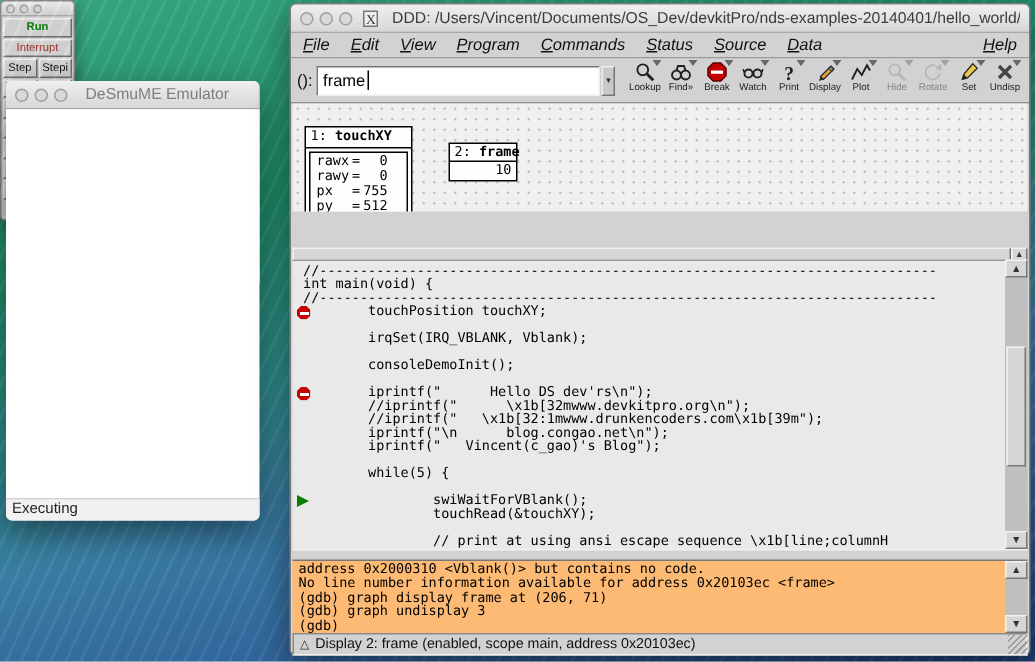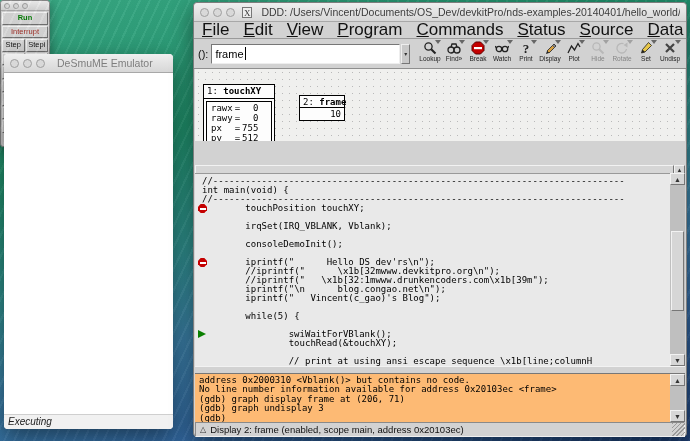--- a/index.html
+++ b/index.html
@@ -11,37 +11,37 @@
   }
   body::before { content:""; position:absolute; inset:0; pointer-events:none;
     background:repeating-linear-gradient(115deg, rgba(255,255,255,0.05) 0 2px, rgba(0,0,0,0.03) 2px 9px); }
 
   .win { position:absolute; box-shadow:0 8px 22px rgba(0,0,0,0.45); border-radius:4px; }
   .mac-titlebar { height:19px; background:linear-gradient(#efefef,#d7d7d7); border-bottom:1px solid #a8a8a8;
     border-radius:4px 4px 0 0; display:flex; align-items:center; padding:0 6px; gap:4px; }
   .tl { width:9px; height:9px; border-radius:50%; border:1px solid #9f9f9f; background:#d9d9d9; flex:0 0 auto; }
 
   
-  #emu { left:4px; top:54px; width:169px; height:375px; background:#fff; }
+  #emu { left:4px; top:54px; width:169px; height:293px; background:#fff; }
   #emu .mac-titlebar .title { font-size:10.5px; color:#7e7e7e; margin-left:8px; white-space:nowrap; overflow:hidden; }
   #emu-screen-top { position:absolute; top:19px; left:0; right:0; height:116px; background:#fff; }
   #emu-screen-bottom { position:absolute; top:135px; left:5px; width:159px; height:143px; background:#000; overflow:hidden; }
   #emu-screen-bottom pre { font-family:"DejaVu Sans Mono",monospace; font-size:8px; line-height:8px;
     font-weight:bold; color:#fff; margin:4px auto 0; width:fit-content; }
   #emu-status { position:absolute; bottom:0; left:0; right:0; height:15px; background:#f1f1f1;
-    border-top:1px solid #cfcfcf; font-size:10px; color:#222; padding:1px 4px; border-radius:0 0 4px 4px;font-style:italic; }
+    border-top:1px solid #cfcfcf; font-size:10px; color:#222; padding:1px 4px; border-radius:0 0 4px 4px; }
 
   
   #ddd { left:193px; top:2px; width:494px; height:435px; background:#d2d2d2; border:1px solid #7d7d7d; }
   #ddd .mac-titlebar .xicon { width:11px; height:11px; border:1px solid #777; background:#eee; font-size:9px;
     line-height:10px; text-align:center; color:#333; font-family:"Liberation Serif",serif; margin-left:3px; }
   #ddd .mac-titlebar .title { font-size:10.5px; color:#3c3c3c; margin-left:5px; white-space:nowrap; overflow:hidden; }
 
   #menubar { position:absolute; top:19px; left:0; right:0; height:17px; background:#d2d2d2;
-    border-bottom:1px solid #9a9a9a; display:flex; align-items:center; padding:0 8px; gap:14px; font-size:17px; color:#111; }
+    border-bottom:1px solid #9a9a9a; display:flex; align-items:center; padding:0 8px; gap:14px; font-size:11px; color:#111;font-style:italic; }
   .menu-item { display:inline-block; cursor:default; }
   .menu-item::first-letter { text-decoration:underline; }
   #menu-help { margin-left:auto; }
 
   #toolbar { position:absolute; top:36px; left:0; right:0; height:30px; background:#d2d2d2;
     border-bottom:1px solid #8f8f8f; display:flex; align-items:center; padding:0 4px; }
   #arg-label { font-size:11px; color:#111; margin-right:3px; }
   #arg-field { width:196px; height:20px; background:#fff; border:1px solid; border-color:#777 #eee #eee #777;
     display:flex; align-items:center; padding:0 3px; font-size:11px; color:#000; position:relative; }
   .caret { display:inline-block; width:1px; height:13px; background:#000; margin-left:1px; }

